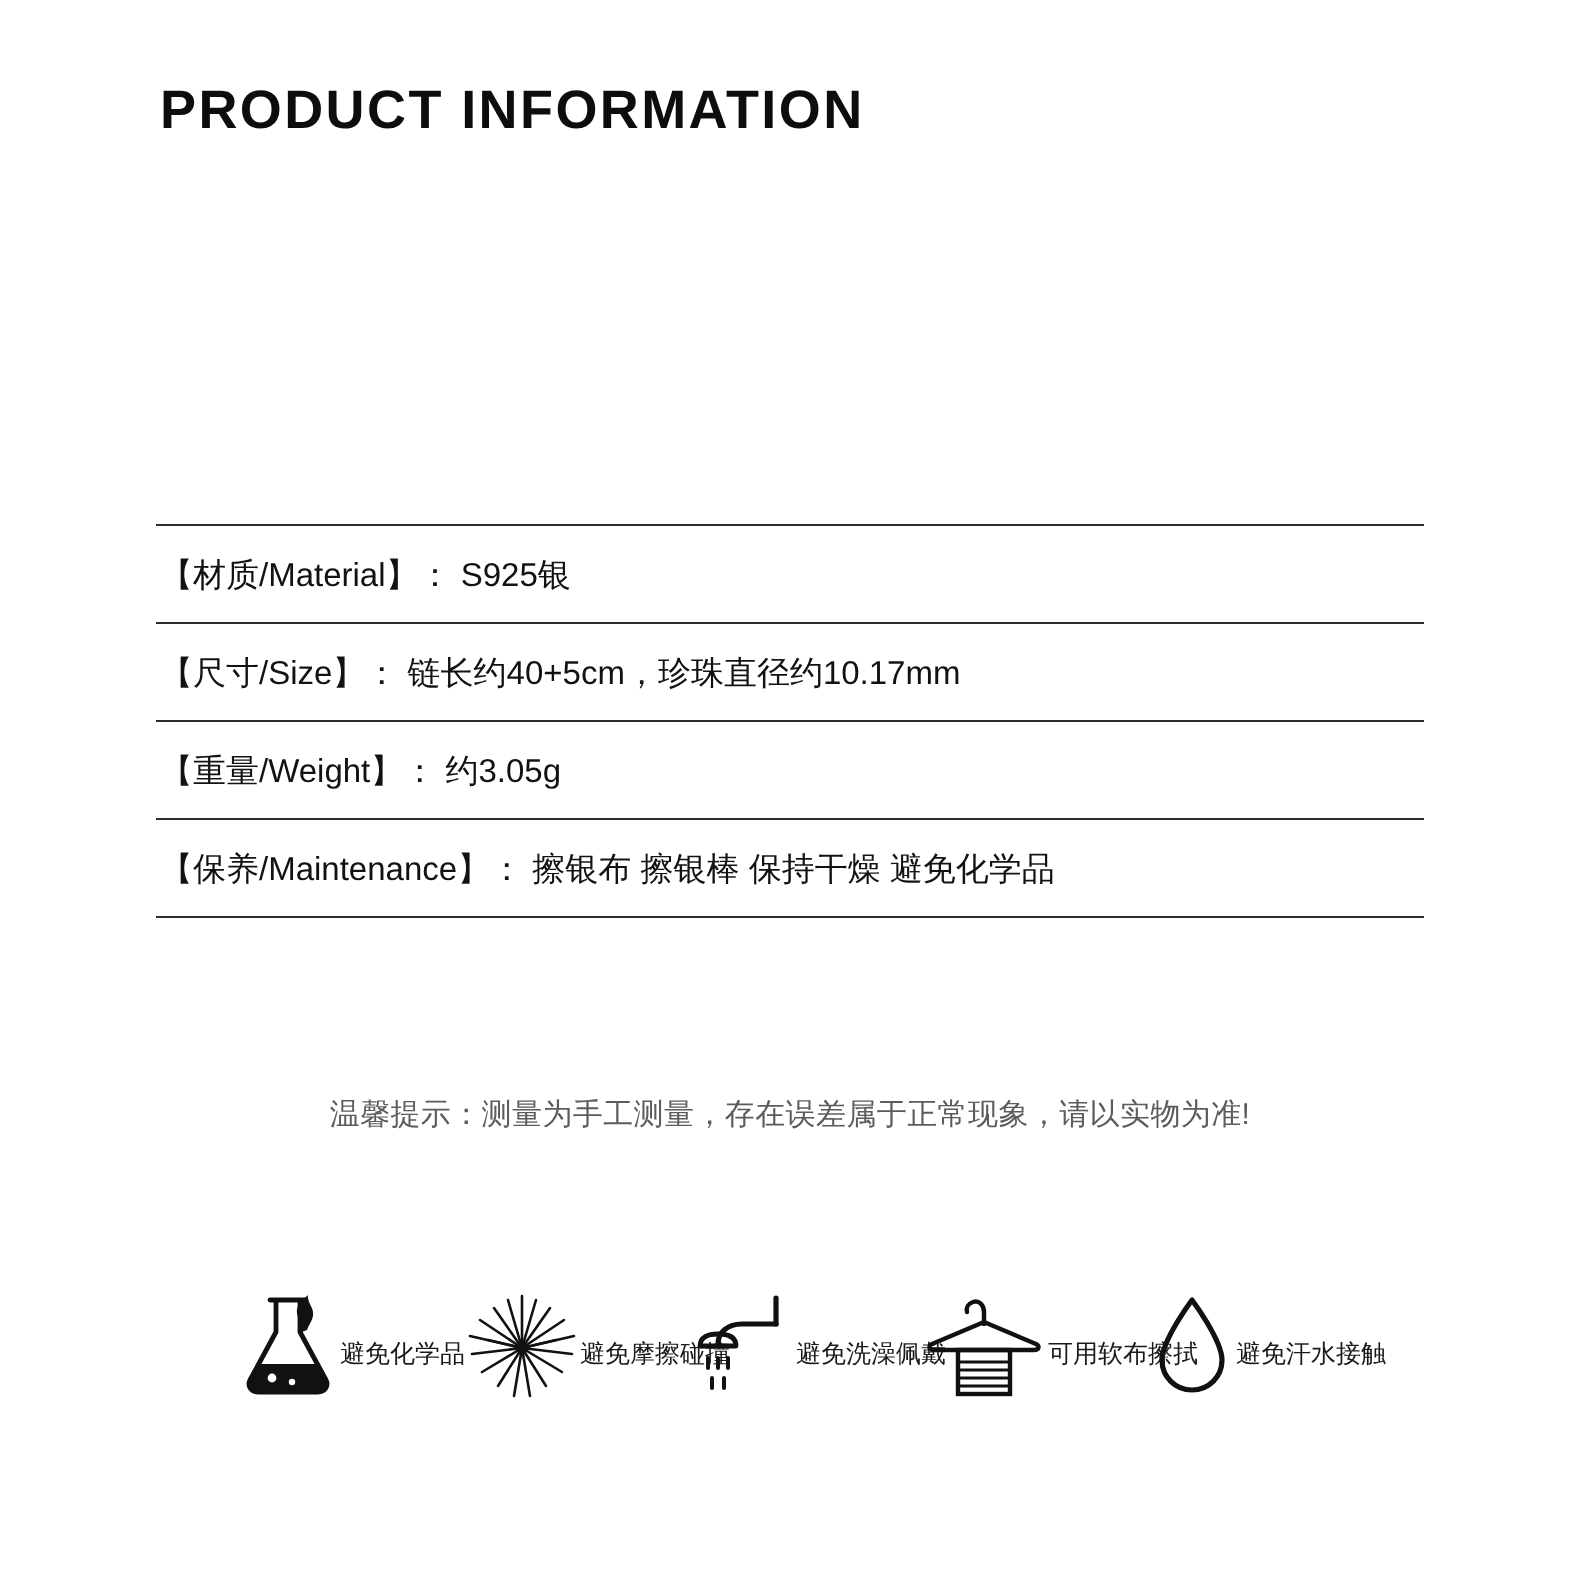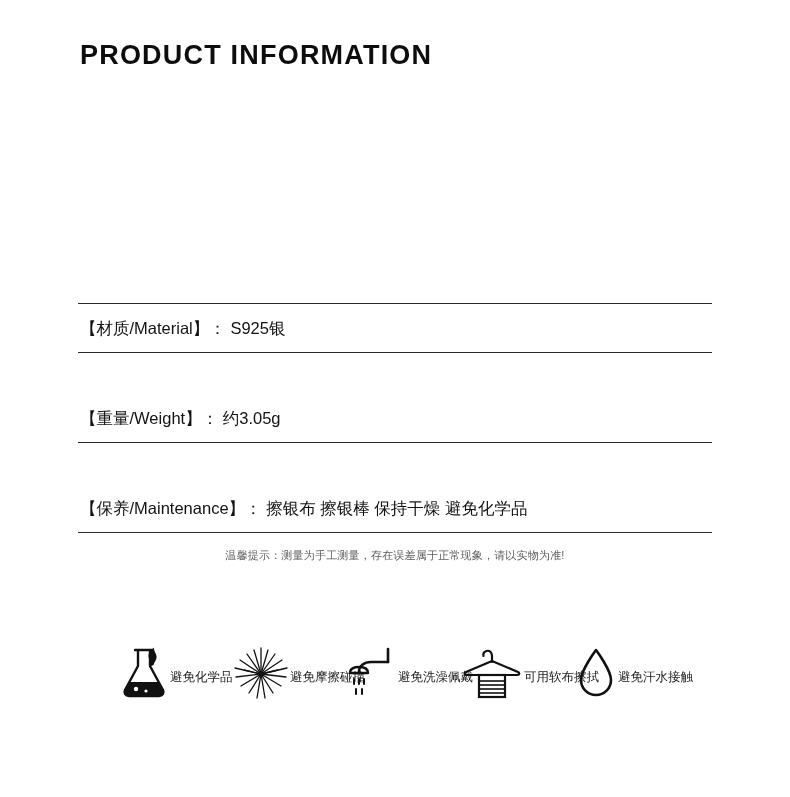--- a/index.html
+++ b/index.html
@@ -34,38 +34,37 @@
     left: 78px;
     top: 262px;
     width: 634px;
   }
   .spec-row {
     border-bottom: 1px solid #2b2b2b;
     padding: 14px 2px 12px 2px;
     font-size: 16.5px;
     color: #121212;
     white-space: nowrap;
-    margin-top: 41px;
   }
   .spec-row:first-child {
     border-top: 1px solid #2b2b2b;
   }
   .spec-label {
     font-weight: 400;
   }
   .spec-value {
     font-weight: 400;
   }
   .note {
     position: absolute;
     left: 0;
     top: 548px;
     width: 790px;
     text-align: center;
-    font-size: 11px;
+    font-size: 15px;
     color: #5c5c5c;
     letter-spacing: 0.2px;
   }
   .care-row {
     position: absolute;
     left: 118px;
     top: 640px;
     width: 560px;
     display: flex;
     justify-content: space-between;
@@ -94,20 +93,24 @@
 <body>
 
 <div class="page">
 
   <div class="title">PRODUCT INFORMATION</div>
 
   <div class="spec-table">
     <div class="spec-row">
       <span class="spec-label">【材质/Material】：</span>
       <span class="spec-value">S925银</span>
+    </div>
+    <div class="spec-row">
+      <span class="spec-label">【尺寸/Size】：</span>
+      <span class="spec-value">链长约40+5cm，珍珠直径约10.17mm</span>
     </div>
     <div class="spec-row">
       <span class="spec-label">【重量/Weight】：</span>
       <span class="spec-value">约3.05g</span>
     </div>
     <div class="spec-row">
       <span class="spec-label">【保养/Maintenance】：</span>
       <span class="spec-value">擦银布 擦银棒 保持干燥 避免化学品</span>
     </div>
   </div>

